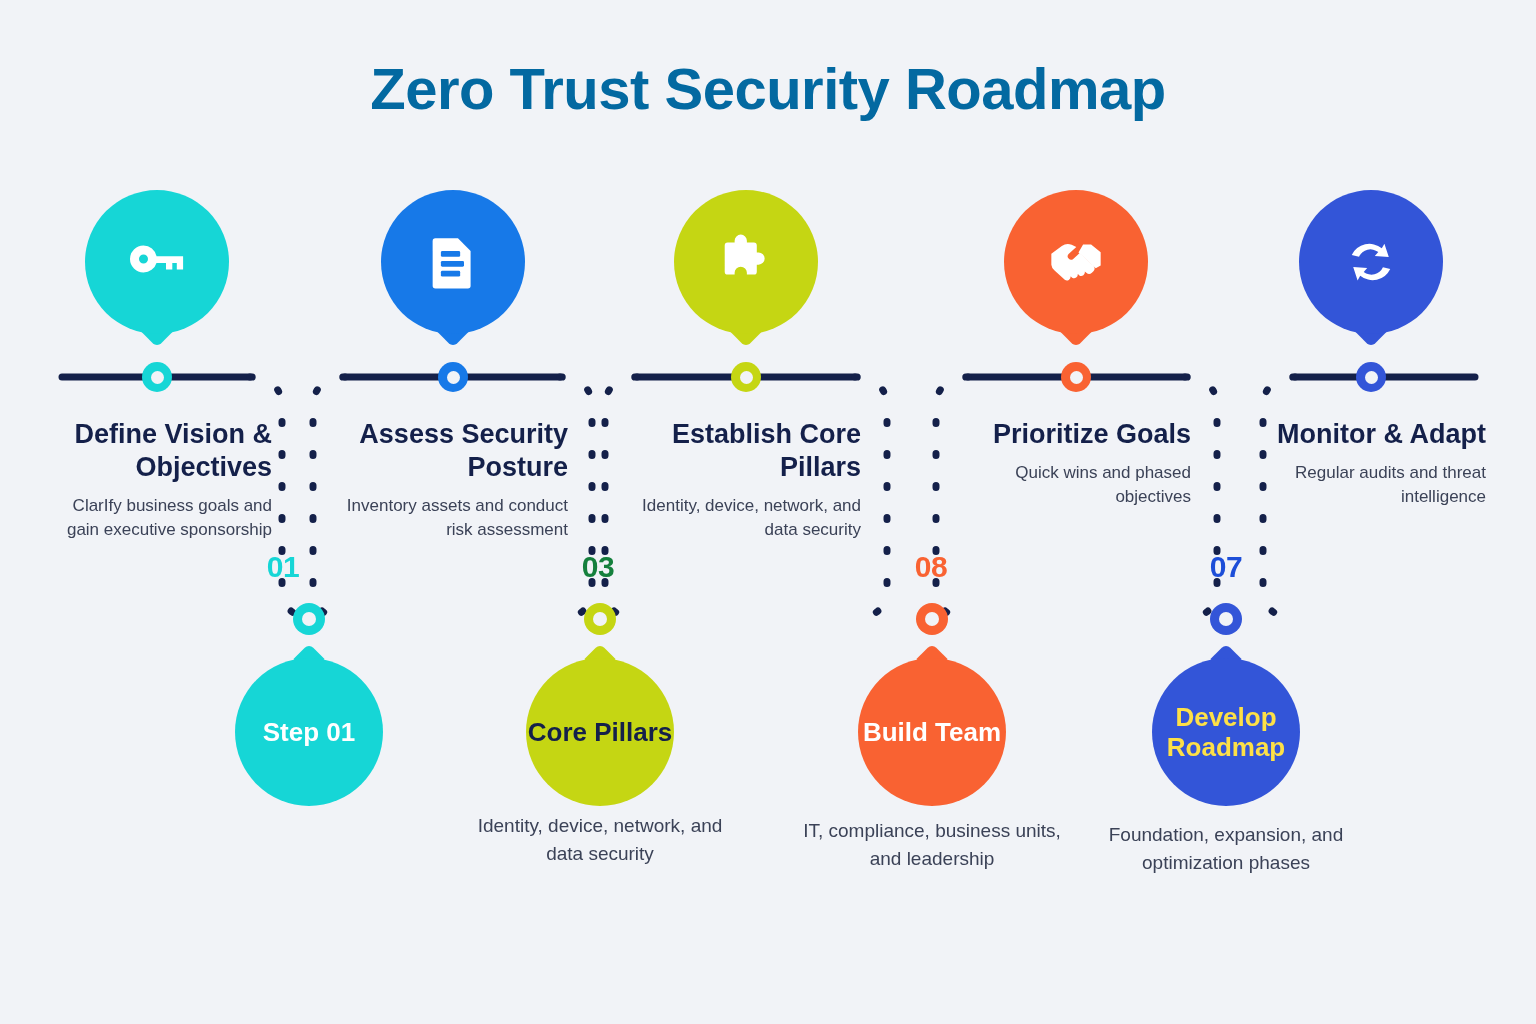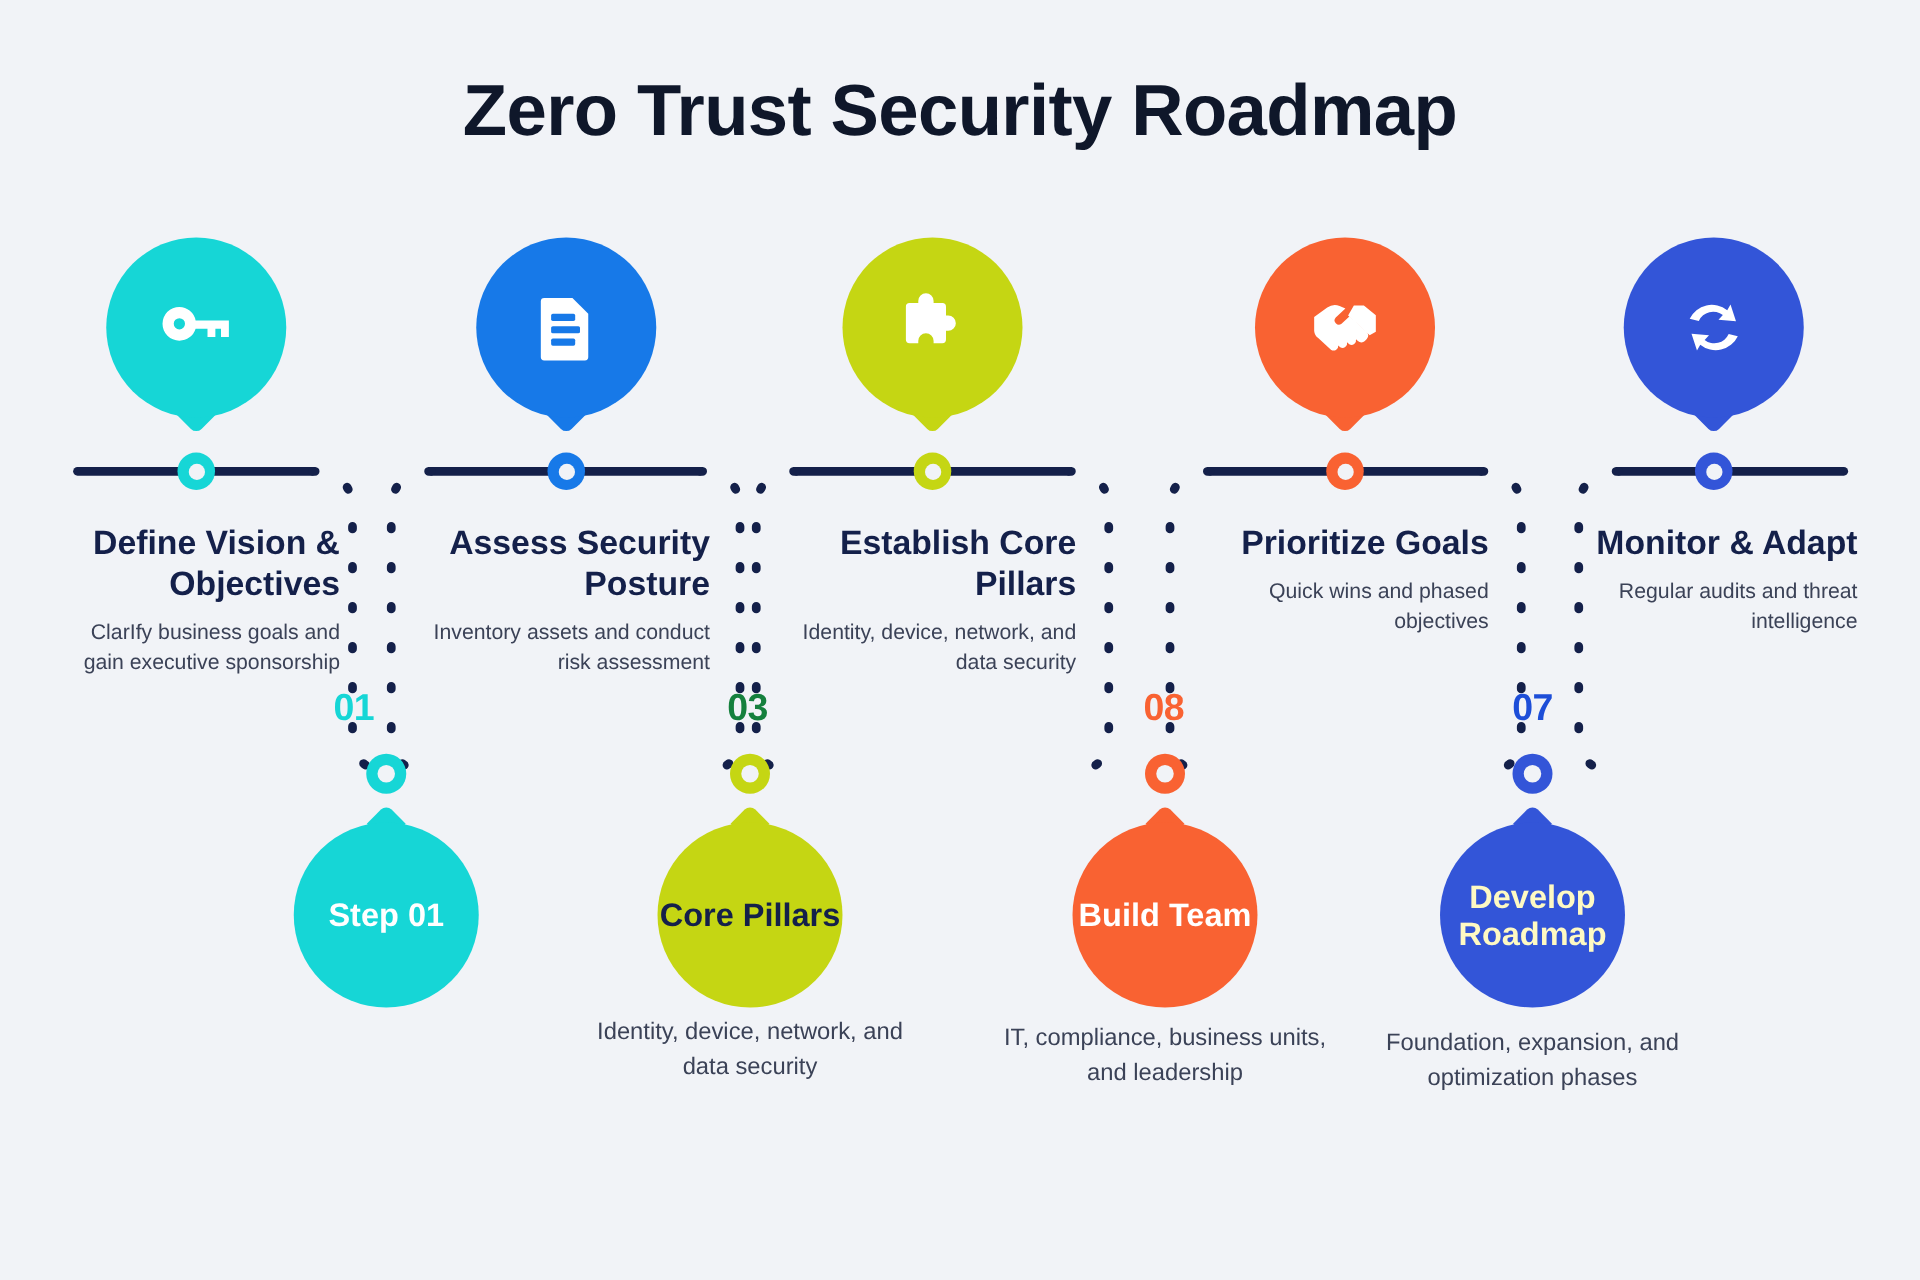--- a/index.html
+++ b/index.html
@@ -11,21 +11,21 @@
     position:relative;
   }
   #stage{position:absolute;inset:0;}
 
   
   .title{
     position:absolute;left:0;right:0;top:55px;
     text-align:center;
     font-size:58px;
     font-weight:bold;
-    color:#0f172a;
+    color:#0369a1;
     letter-spacing:-0.5px;
   }
 
   
   svg.layer{position:absolute;left:0;top:0;width:1536px;height:1024px;pointer-events:none;}
 
   
   .pin{position:absolute;width:144px;height:144px;}
   .pin .disc{
     position:absolute;left:0;top:0;width:144px;height:144px;border-radius:50%;
@@ -227,19 +227,19 @@
   <div class="bubble" style="left:858px;top:658px;">
     <div class="tail" style="background:#f96232;"></div>
     <div class="disc" style="background:#f96232;color:#ffffff;">
       <span>Build Team</span>
     </div>
   </div>
   <div class="bcap" style="left:792px;top:817px;">IT, compliance, business units, and leadership</div>
 
   <div class="bubble" style="left:1152px;top:658px;">
     <div class="tail" style="background:#3355d8;"></div>
-    <div class="disc" style="background:#3355d8;color:#fef9c3;">
+    <div class="disc" style="background:#3355d8;color:#fde047;">
       <span>Develop Roadmap</span>
     </div>
   </div>
   <div class="bcap" style="left:1086px;top:821px;">Foundation, expansion, and optimization phases</div>
 
 </div>
 
 </body></html>

